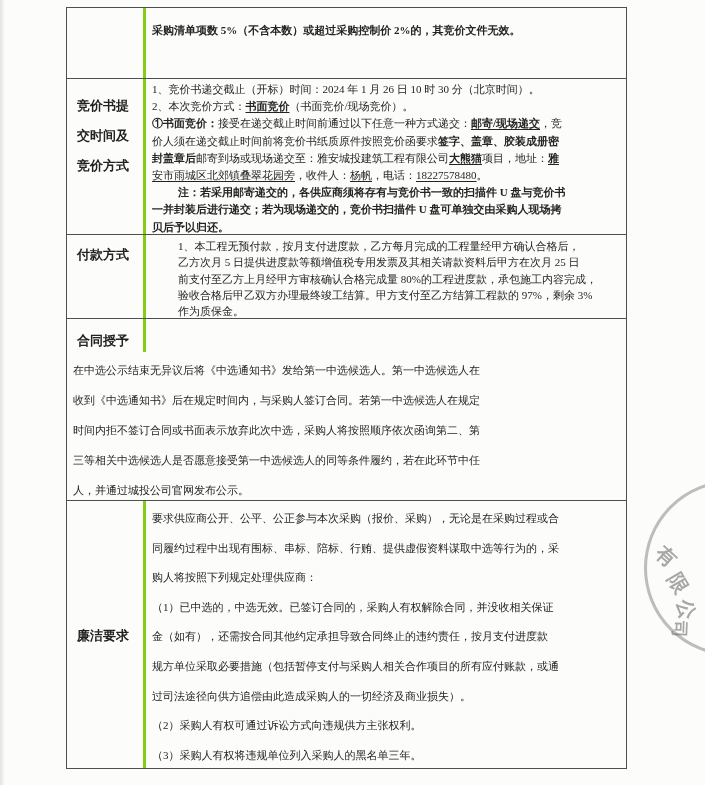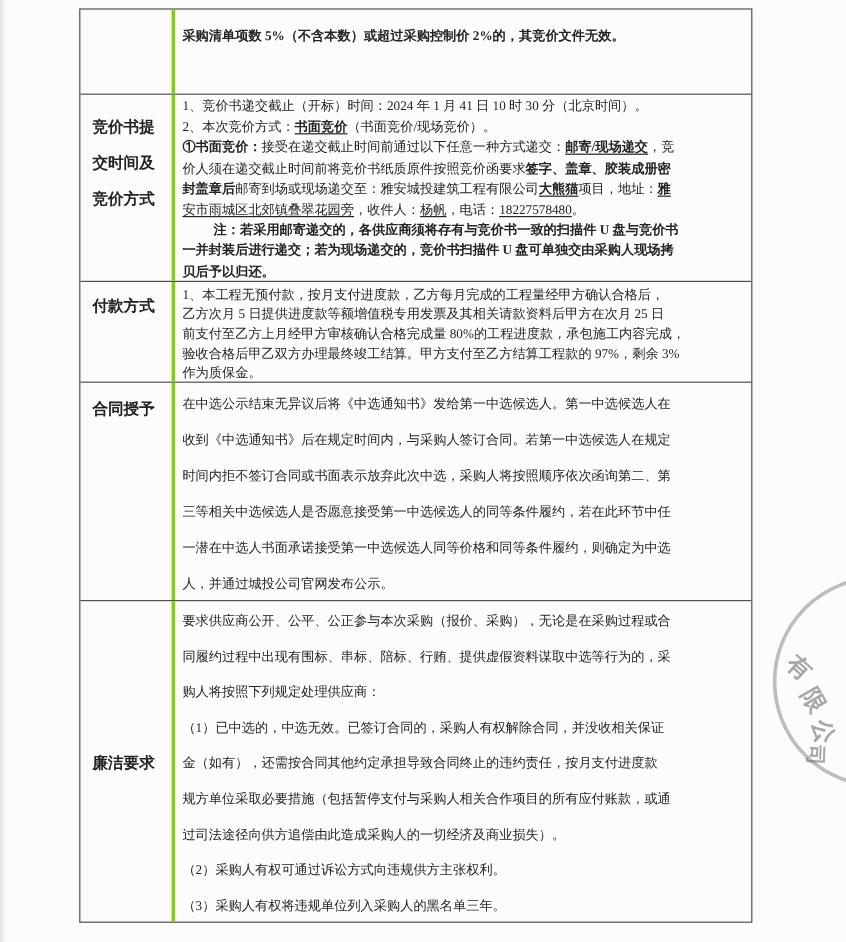--- a/index.html
+++ b/index.html
@@ -14,22 +14,22 @@
     pointer-events:none;
   }
   .doc-table {
     position:absolute; left:66px; top:7px; width:561px; height:762px;
     border:1px solid #4f4f4f; box-sizing:border-box; background:transparent;
   }
   .row { display:flex; box-sizing:border-box; }
   .row + .row { border-top:1px solid #4f4f4f; }
   .r0 { height:70px; }
   .r1 { height:156px; }
-  .r2 { height:84px; }
-  .r3 { height:182px; }
+  .r2 { height:84px;gap:26px; }
+  .r3 { height:182px;flex-direction:column; }
   .r4 { height:268px; }
   .head {
     width:79px; box-sizing:border-box; border-right:3px solid #84cc16;
     font-weight:bold; font-size:13px; padding-left:10px; padding-right:2px;
     word-break:break-all; color:#222;
   }
   .r1 .head { padding-top:12px; line-height:30px; }
   .r2 .head { padding-top:9px;  line-height:22px; }
   .r3 .head { padding-top:11px; line-height:22px; }
   .r4 .head { padding-top:124px; line-height:22px; }
@@ -71,21 +71,21 @@
     <div class="row r0">
       <div class="head"></div>
       <div class="body">
           <div class="tl"><span class="b">采购清单项数 5%（不含本数）或超过采购控制价 2%的，其竞价文件无效。</span></div>
         </div>
     </div>
 
     <div class="row r1">
       <div class="head">竞价书提交时间及竞价方式</div>
       <div class="body">
-          <div class="tl"><span>1、竞价书递交截止（开标）时间：2024 年 1 月 41 日 10 时 30 分（北京时间）。</span></div>
+          <div class="tl"><span>1、竞价书递交截止（开标）时间：2024 年 1 月 26 日 10 时 30 分（北京时间）。</span></div>
           <div class="tl"><span>2、本次竞价方式：</span><span class="b u">书面竞价</span><span>（书面竞价/现场竞价）。</span></div>
           <div class="tl"><span class="b">①书面竞价：</span><span>接受在递交截止时间前通过以下任意一种方式递交：</span><span class="b u">邮寄/现场递交</span><span>，竞</span></div>
           <div class="tl"><span>价人须在递交截止时间前将竞价书纸质原件按照竞价函要求</span><span class="b">签字、盖章、胶装成册密</span></div>
           <div class="tl"><span class="b">封盖章后</span><span>邮寄到场或现场递交至：雅安城投建筑工程有限公司</span><span class="b u">大熊猫</span><span>项目，地址：</span><span class="b u">雅</span></div>
           <div class="tl"><span class="u">安市雨城区北郊镇叠翠花园旁</span><span>，收件人：</span><span class="u">杨帆</span><span>，电话：</span><span class="u">18227578480</span><span>。</span></div>
           <div class="tl ind"><span class="b">注：若采用邮寄递交的，各供应商须将存有与竞价书一致的扫描件 U 盘与竞价书</span></div>
           <div class="tl"><span class="b">一并封装后进行递交；若为现场递交的，竞价书扫描件 U 盘可单独交由采购人现场拷</span></div>
           <div class="tl"><span class="b">贝后予以归还。</span></div>
         </div>
     </div>
@@ -101,21 +101,20 @@
         </div>
     </div>
 
     <div class="row r3">
       <div class="head">合同授予</div>
       <div class="body">
           <div class="tl"><span>在中选公示结束无异议后将《中选通知书》发给第一中选候选人。第一中选候选人在</span></div>
           <div class="tl"><span>收到《中选通知书》后在规定时间内，与采购人签订合同。若第一中选候选人在规定</span></div>
           <div class="tl"><span>时间内拒不签订合同或书面表示放弃此次中选，采购人将按照顺序依次函询第二、第</span></div>
           <div class="tl"><span>三等相关中选候选人是否愿意接受第一中选候选人的同等条件履约，若在此环节中任</span></div>
-          <div class="tl"><span>一潜在中选人书面承诺接受第一中选候选人同等价格和同等条件履约，则确定为中选</span></div>
           <div class="tl"><span>人，并通过城投公司官网发布公示。</span></div>
         </div>
     </div>
 
     <div class="row r4">
       <div class="head">廉洁要求</div>
       <div class="body">
           <div class="tl"><span>要求供应商公开、公平、公正参与本次采购（报价、采购），无论是在采购过程或合</span></div>
           <div class="tl"><span>同履约过程中出现有围标、串标、陪标、行贿、提供虚假资料谋取中选等行为的，采</span></div>
           <div class="tl"><span>购人将按照下列规定处理供应商：</span></div>

